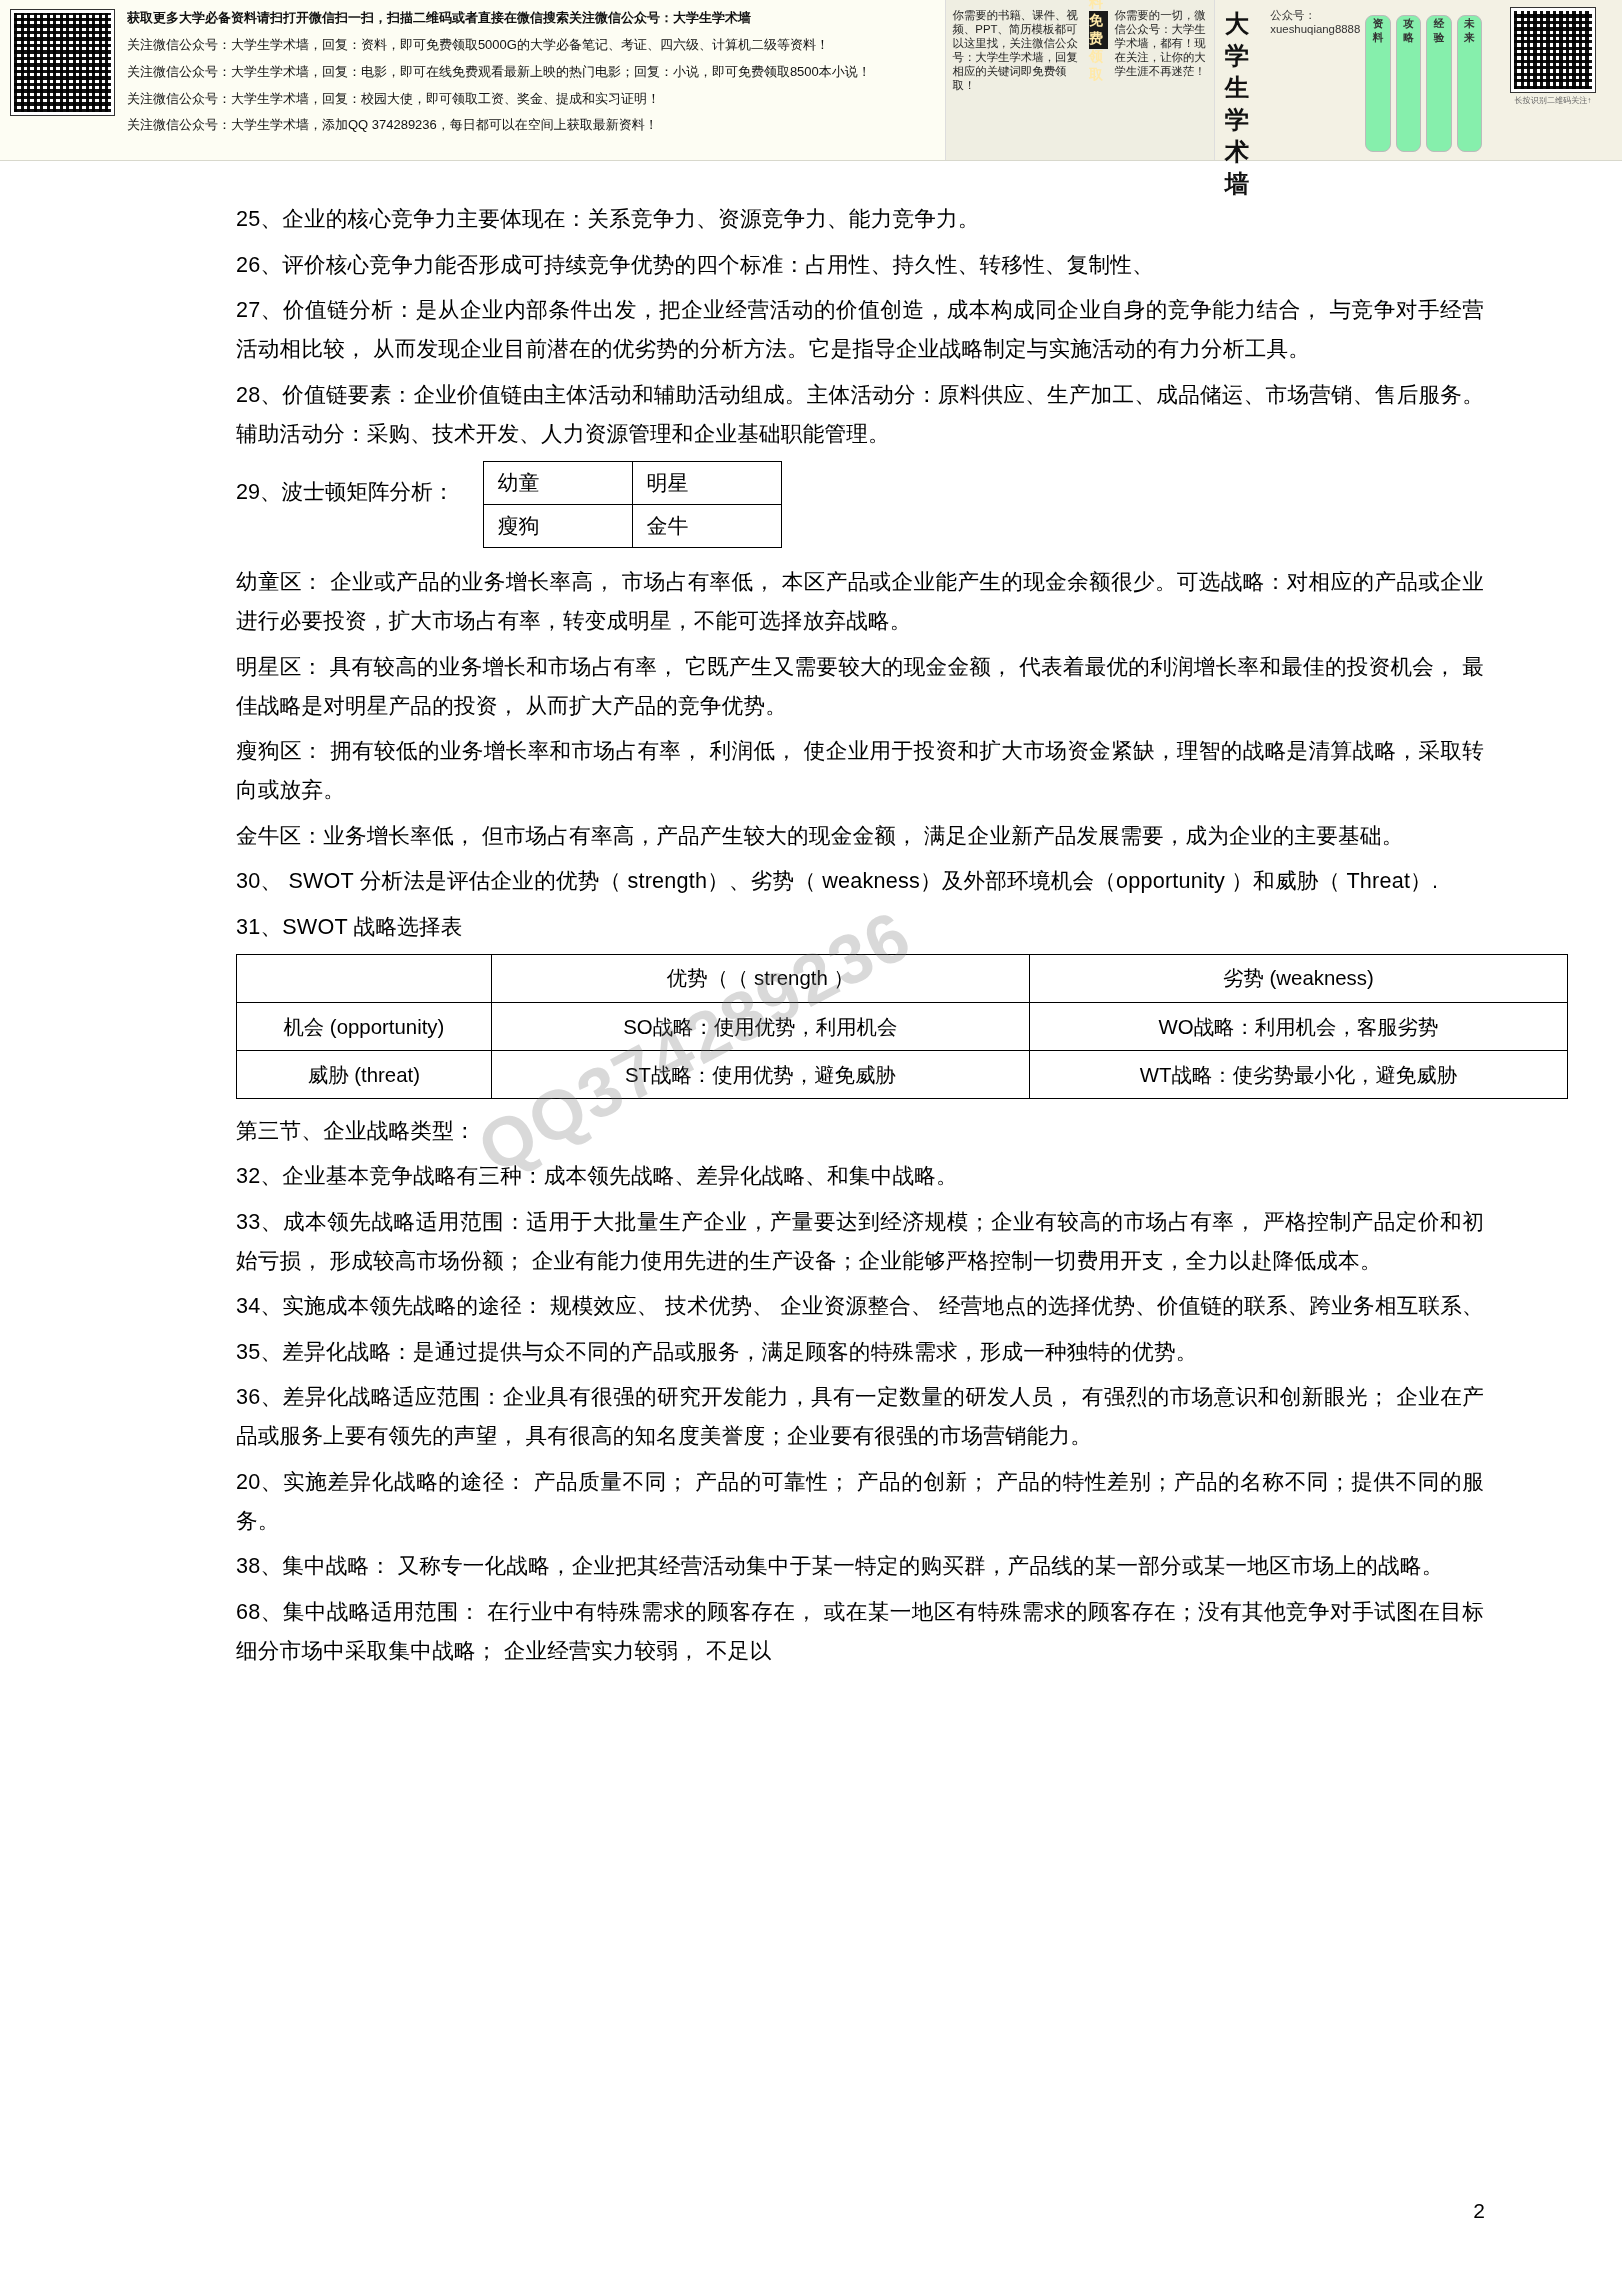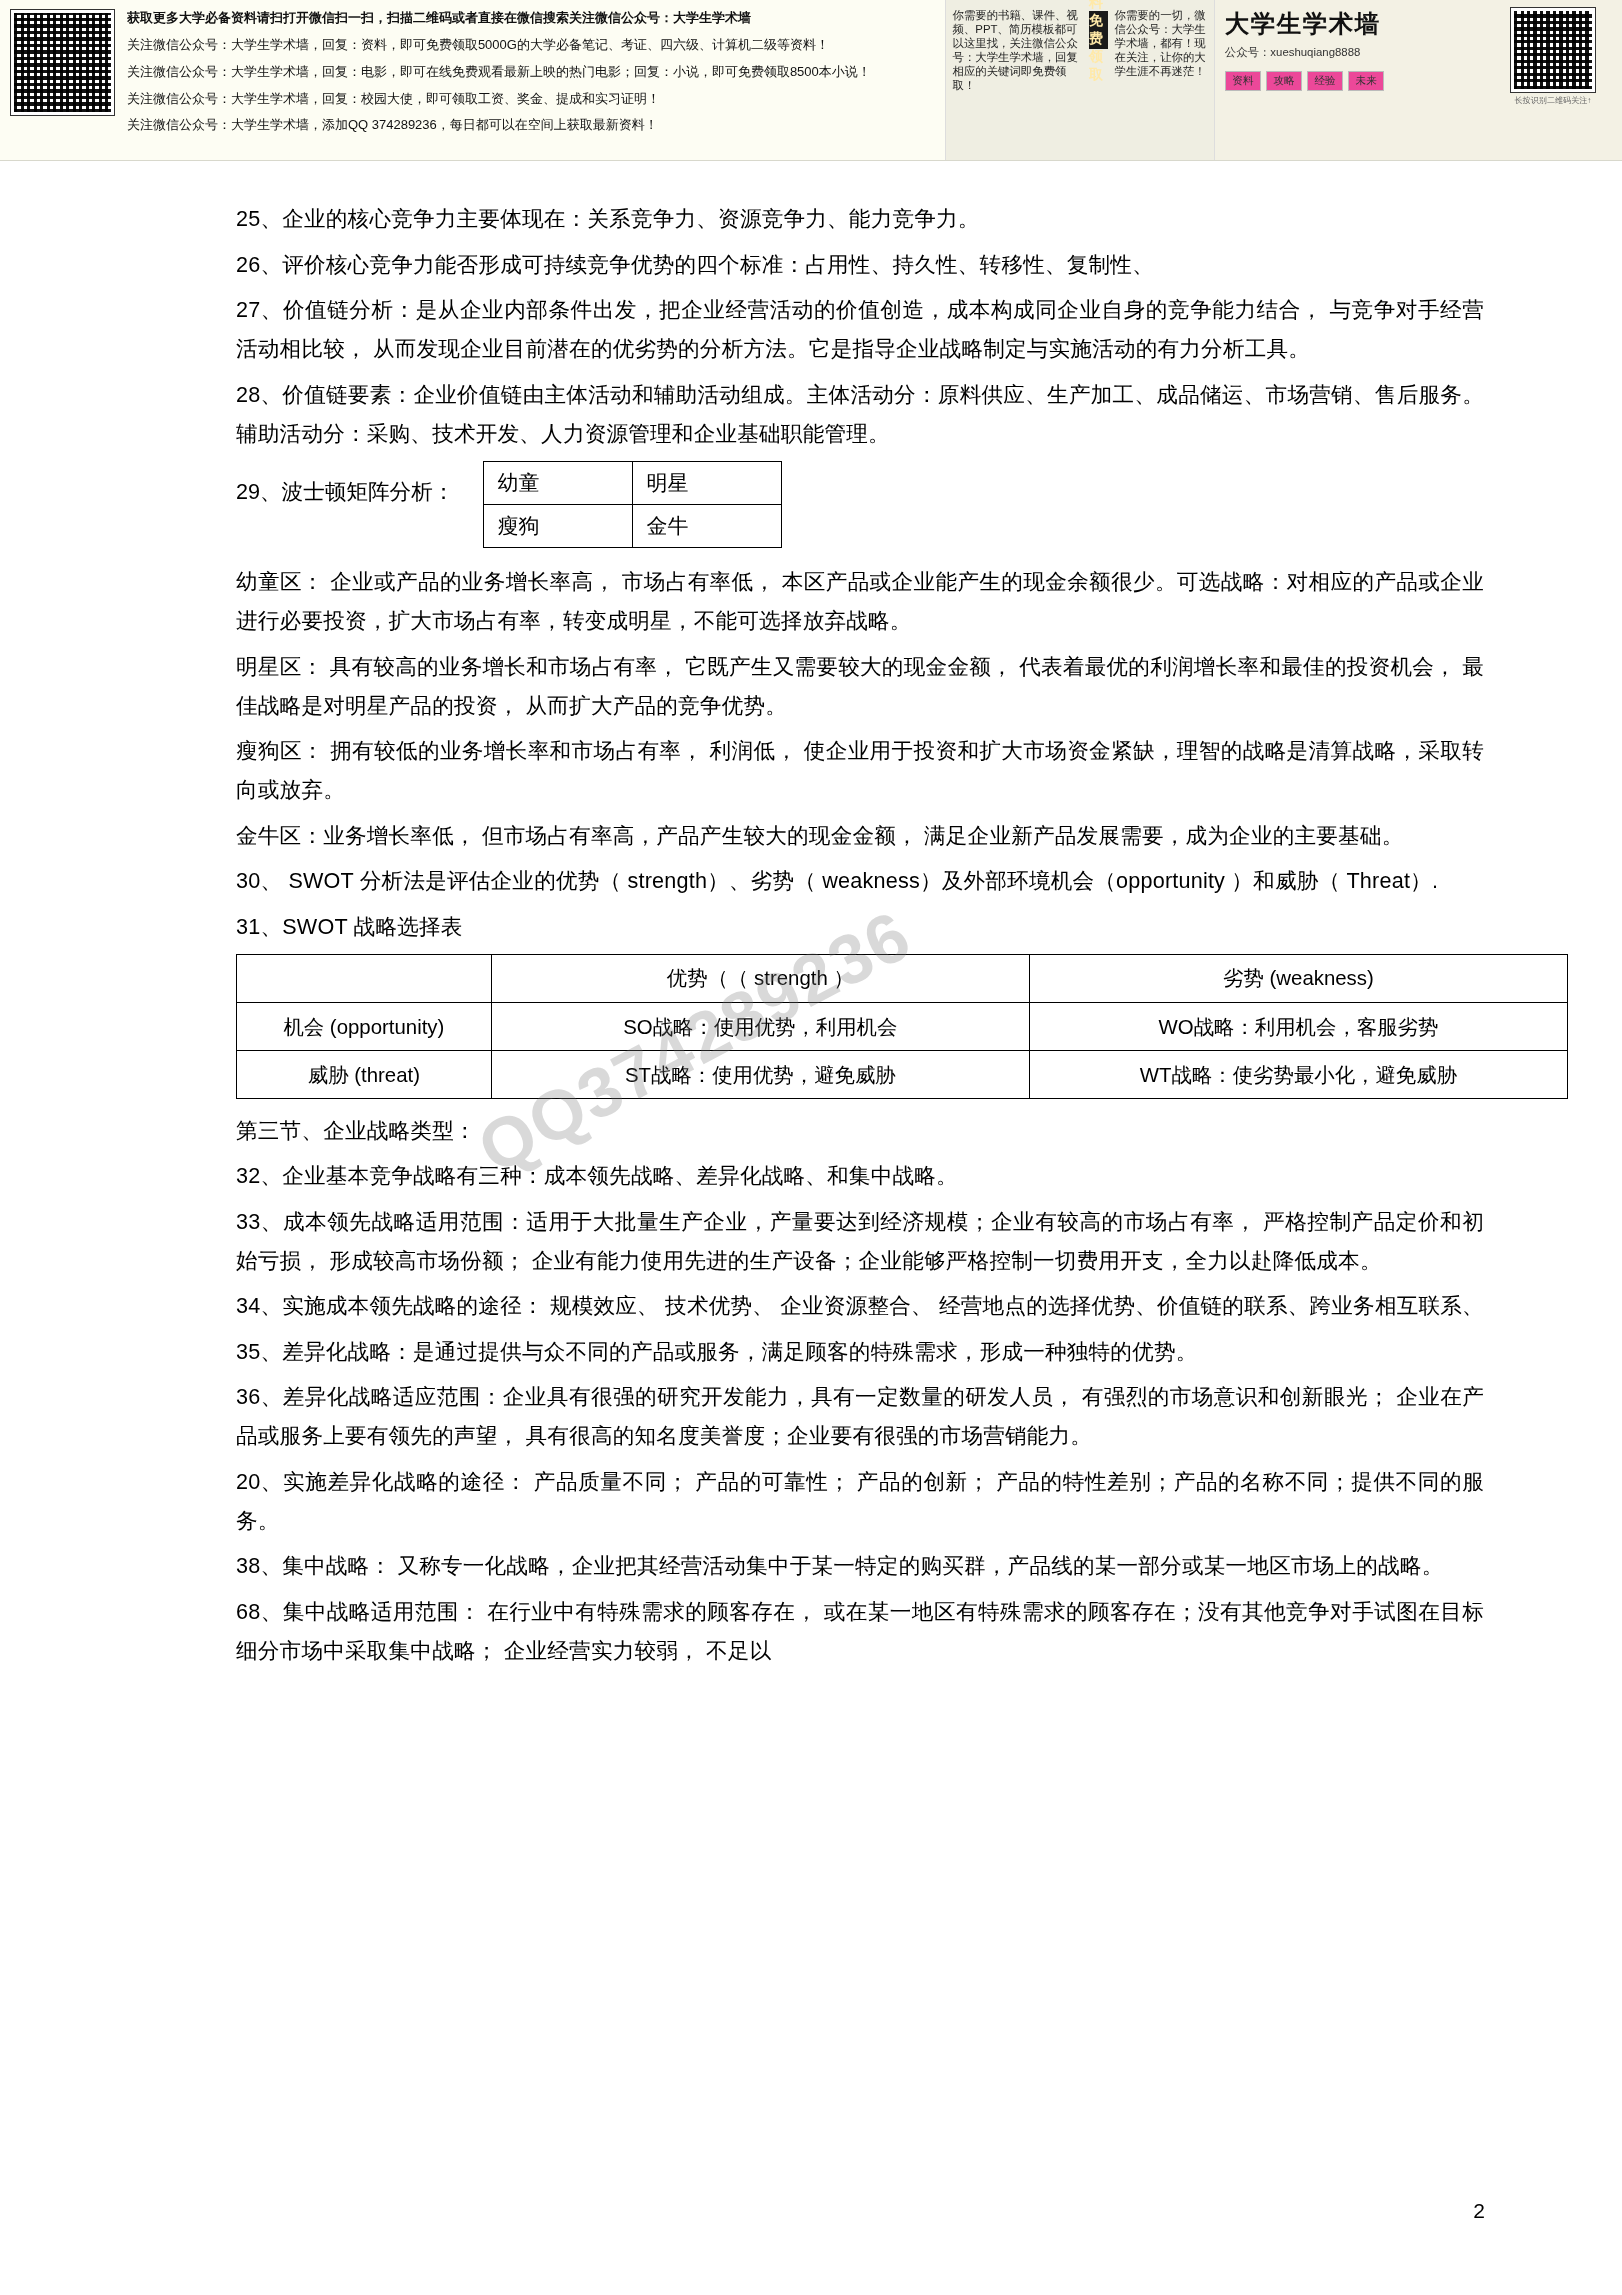--- a/index.html
+++ b/index.html
@@ -99,21 +99,21 @@
     background: #f3f1e4;
     border-left: 0.8px solid #ddd;
     display: flex;
     align-items: stretch;
   }
   .ad-right-card {
     flex: 1;
     padding: 8.1px 9.8px;
     box-sizing: border-box;
     display: flex;
-    flex-direction: column;
+    flex-direction: row;
     gap: 4.9px;
   }
   .ad-brand {
     font-size: 24.4px;
     font-weight: bold;
     color: #111;
     letter-spacing: 1.6px;
   }
   .ad-brand-sub {
     font-size: 11.4px;
@@ -121,23 +121,24 @@
   }
   .ad-chip-row {
     margin-top: 6.5px;
     display: flex;
     gap: 4.9px;
   }
   .ad-chip {
     font-size: 10.6px;
     color: #333;
     border: 0.8px solid #bbb;
-    border-radius: 0;
+    border-radius: 8px;
     padding: 1.6px 6.5px;
-    background: #ec4899;
+    background: #86efac;
+    font-weight: bold;
   }
   .ad-right-qrs {
     width: 130px;
     padding: 8.1px 8.1px 4.9px 0;
     box-sizing: border-box;
     display: flex;
     flex-direction: column;
     align-items: center;
     gap: 3.3px;
   }

